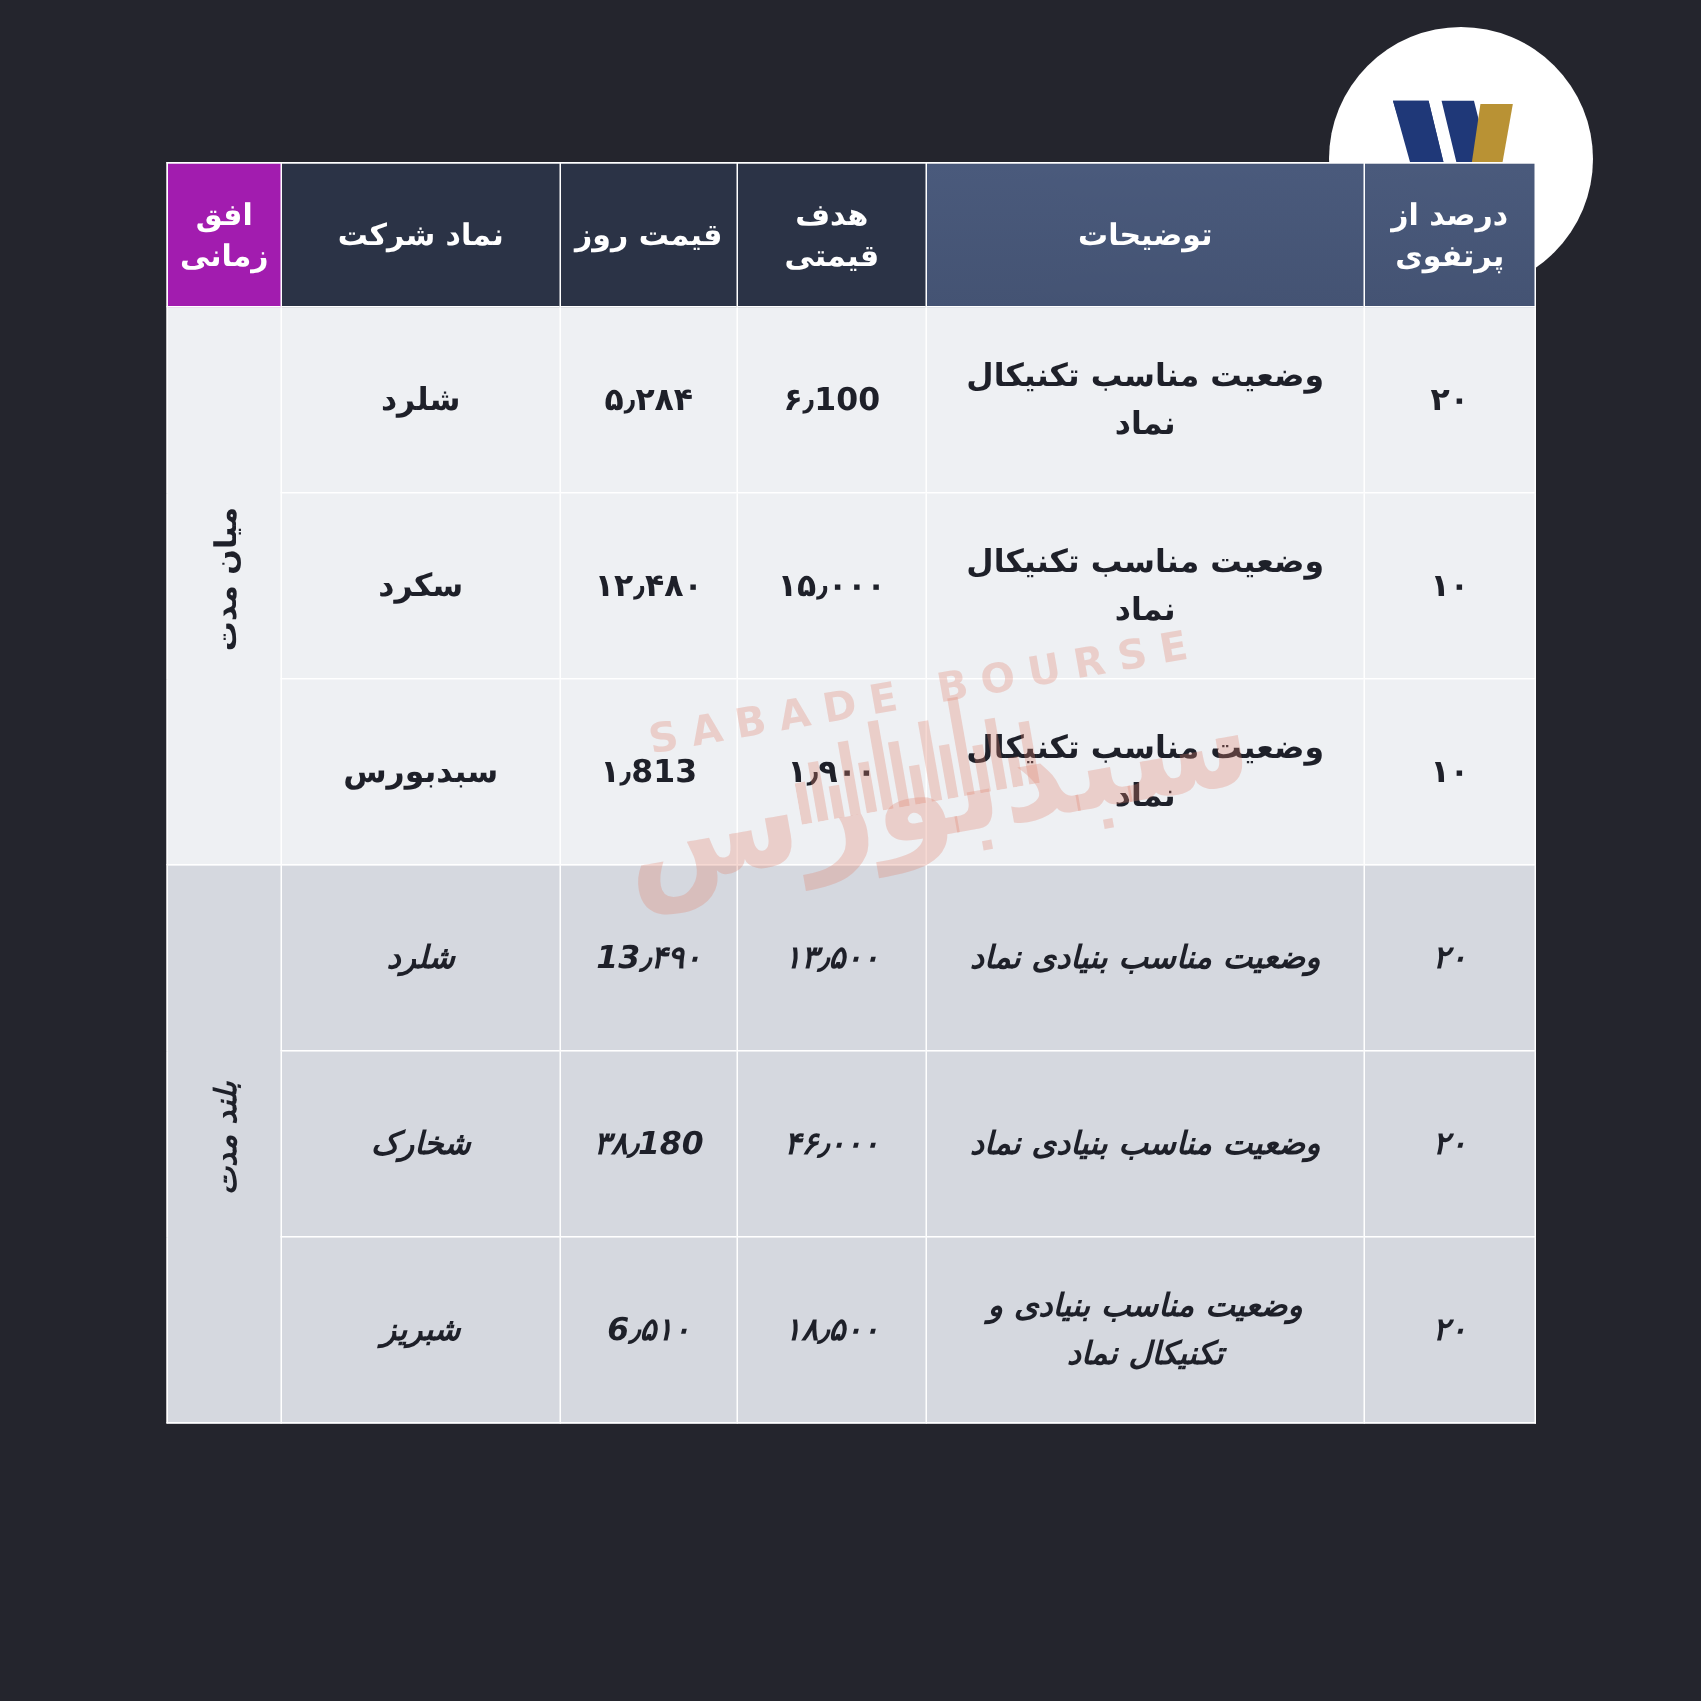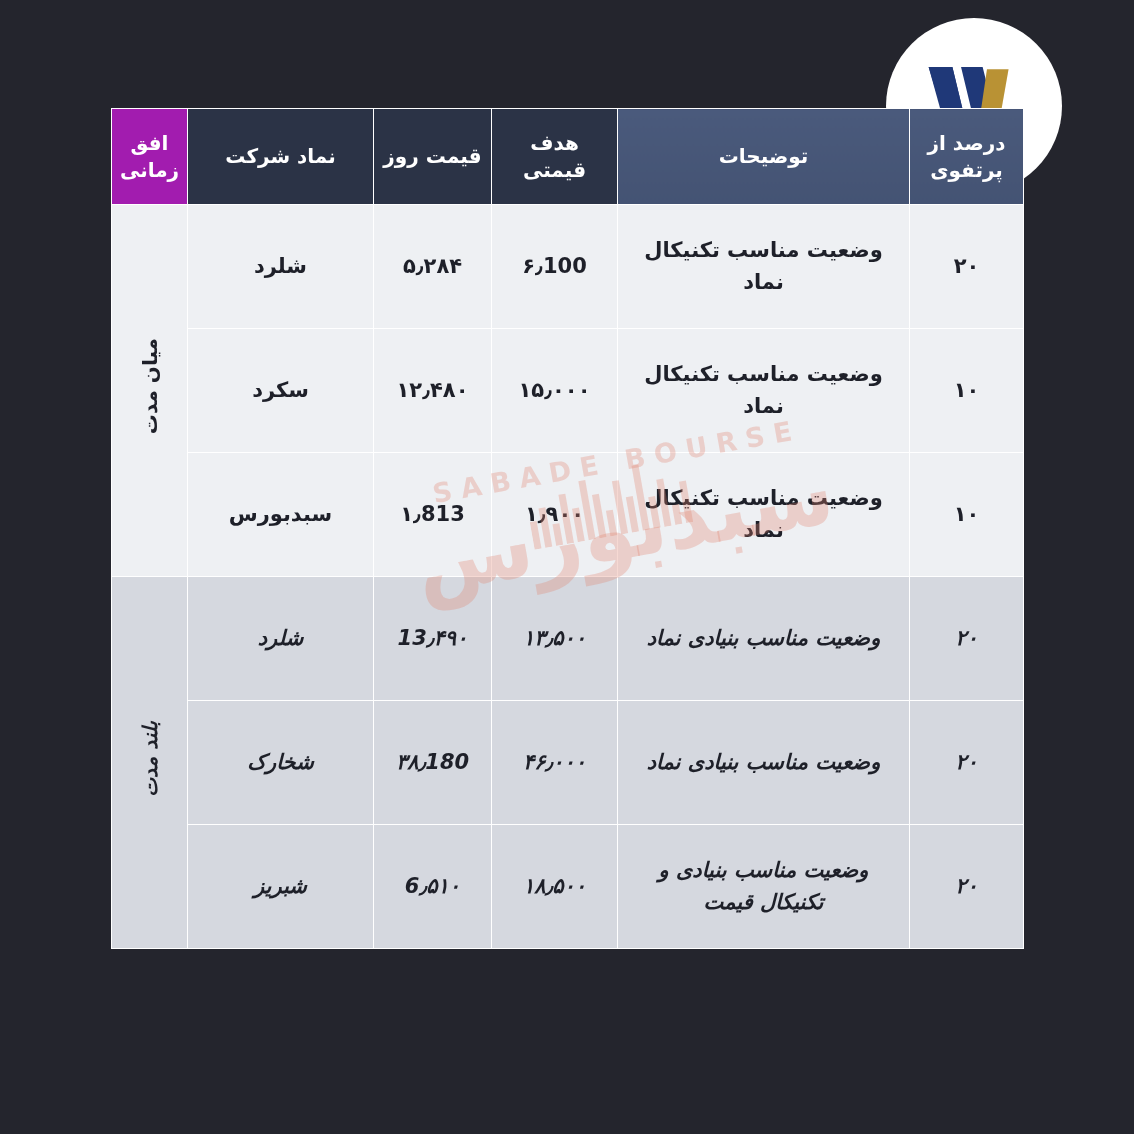--- a/index.html
+++ b/index.html
@@ -256,21 +256,21 @@
         </tr>
         <tr class="band-b">
           <td>۲۰</td>
           <td>وضعیت مناسب بنیادی نماد</td>
           <td>۴۶٫۰۰۰</td>
           <td>۳۸٫180</td>
           <td>شخارک</td>
         </tr>
         <tr class="band-b">
           <td>۲۰</td>
-          <td>وضعیت مناسب بنیادی و تکنیکال قیمت</td>
+          <td>وضعیت مناسب بنیادی و تکنیکال نماد</td>
           <td>۱۸٫۵۰۰</td>
           <td>6٫۵۱۰</td>
           <td>شبریز</td>
         </tr>
 
       </tbody>
     </table>
 
     <div class="watermark">
       <div class="wm-sub">SABADE BOURSE</div>

